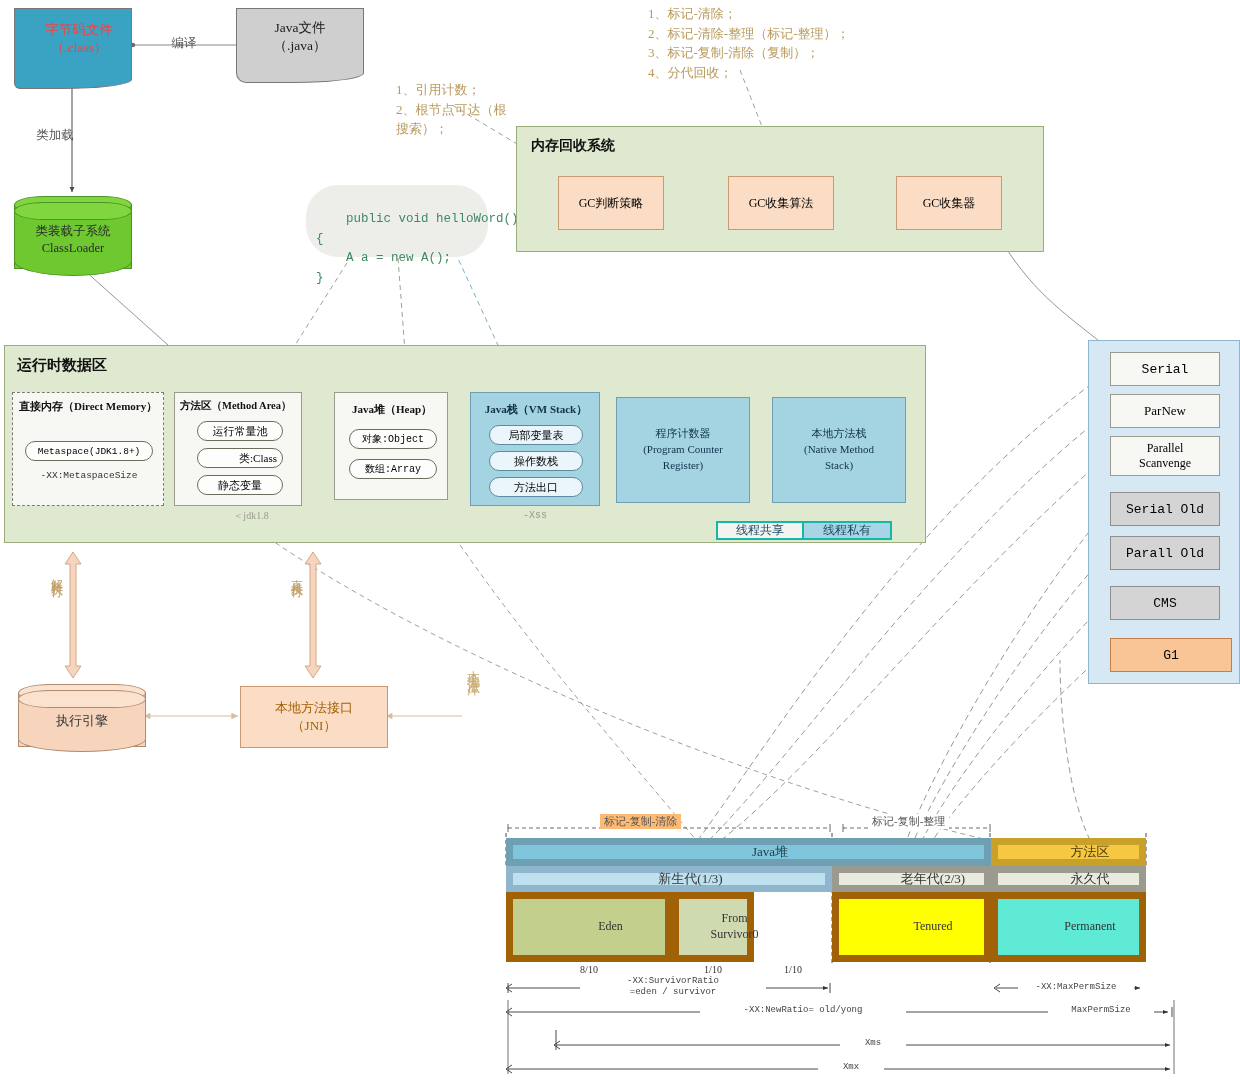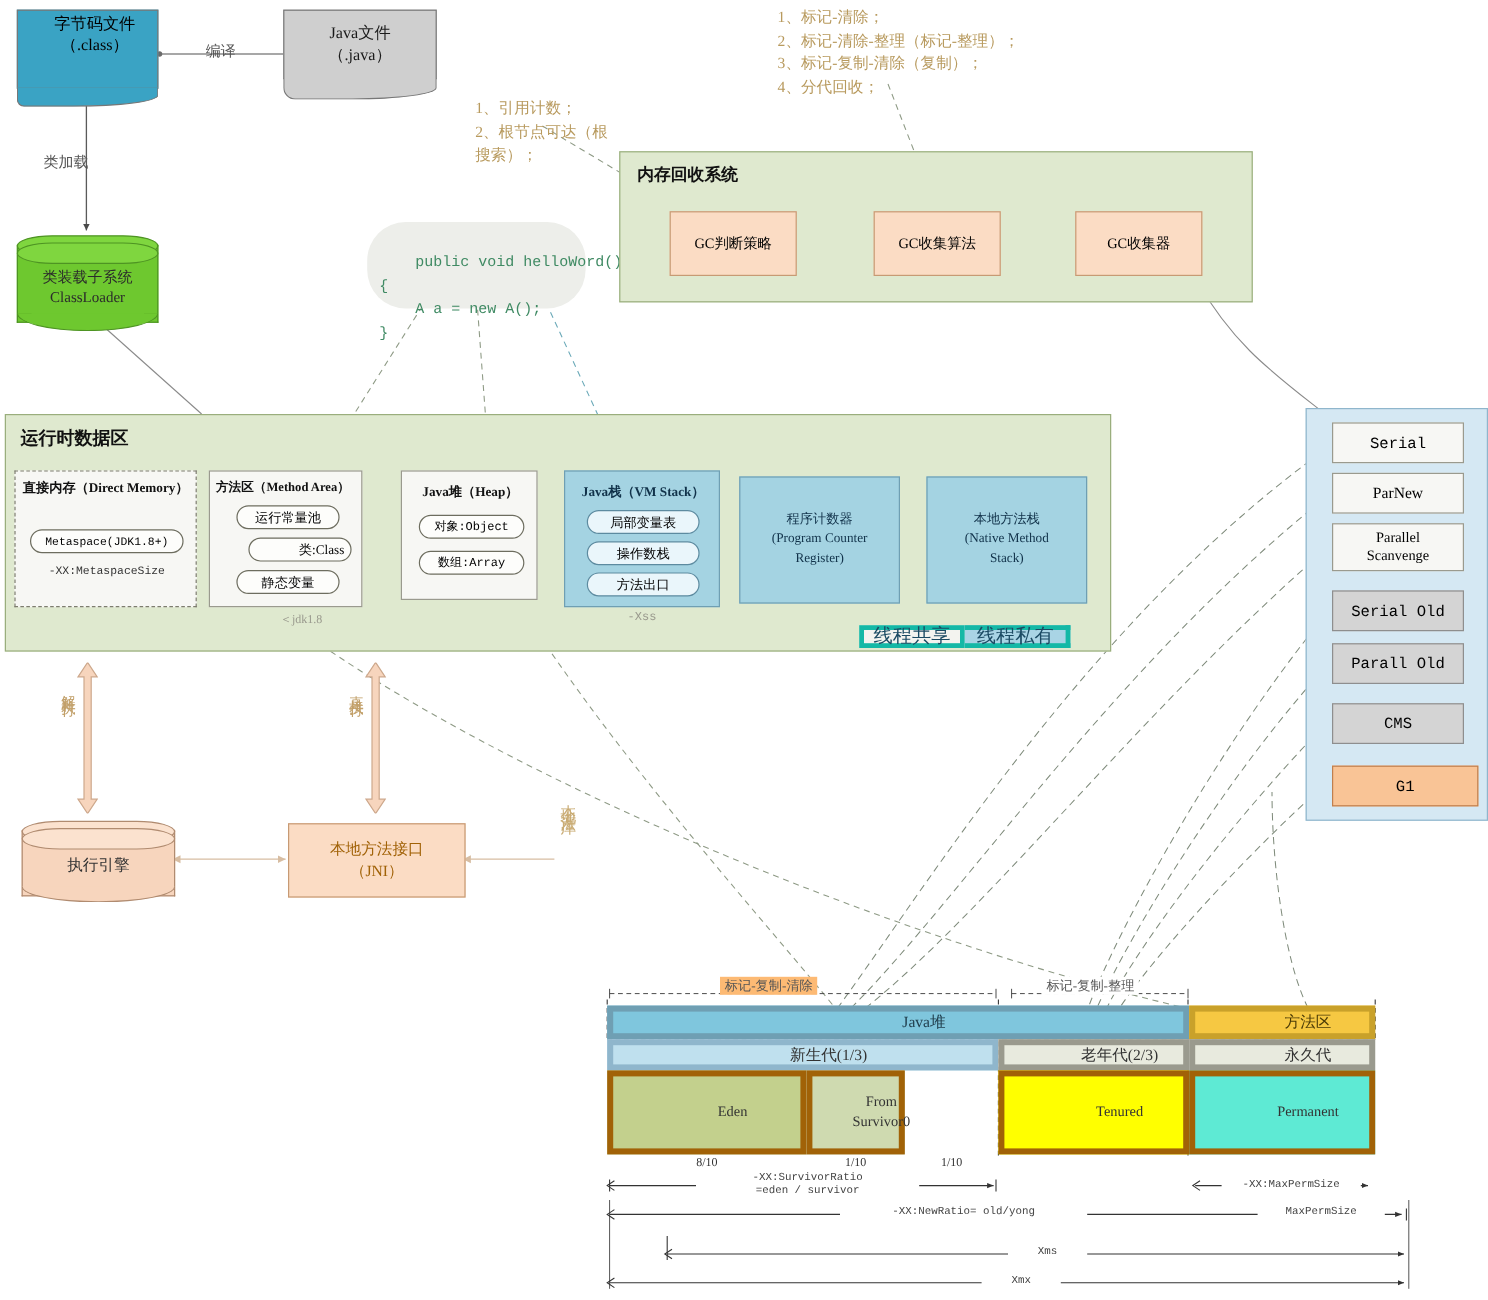--- a/index.html
+++ b/index.html
@@ -42,25 +42,25 @@
   .mono{font-family:"Liberation Mono","DejaVu Sans Mono",monospace;}
 
   .anno{color:#b89a5e;font-size:13px;line-height:1.5;}
   .annoGray{color:#9a9a8e;font-size:12px;}
   .codeblk{background:#edeeea;color:#3f8a63;font-family:"Liberation Mono","DejaVu Sans Mono",monospace;
            font-size:12.5px;line-height:1.55;padding:6px 10px;white-space:pre;}
   .vert{writing-mode:vertical-rl;text-orientation:upright;letter-spacing:3px;color:#c9ab73;font-size:13px;}
   .vertA{writing-mode:vertical-rl;text-orientation:upright;letter-spacing:2px;color:#c2a06a;font-size:12px;}
 
   
-  .hcell{border:5px solid #a16207;display:flex;align-items:center;justify-content:center;
+  .hcell{border:7px solid #a16207;display:flex;align-items:center;justify-content:center;
          text-align:center;font-size:12px;color:#333;line-height:1.3;padding-left:43px;}
   .dimlbl{position:absolute;font-size:9px;color:#444;background:#fff;padding:0 3px;
           font-family:"Liberation Mono","DejaVu Sans Mono",monospace;white-space:pre;text-align:center;}
-  .legend{border:4px solid #14b8a6;font-size:16px;display:flex;align-items:center;justify-content:center;}
+  .legend{border:2px solid #14b8a6;font-size:12px;display:flex;align-items:center;justify-content:center;}
 </style>
 </head>
 <body>
 
 <div id="stage">
 
   <svg class="ovl">
     <defs>
       <marker id="ah" markerWidth="8" markerHeight="8" refX="6" refY="3" orient="auto">
         <path d="M0,0 L6,3 L0,6 z" fill="#6b6b6b"></path>
@@ -145,21 +145,21 @@
     <line x1="508" y1="1069" x2="1170" y2="1069" stroke="#333" stroke-width="0.9" marker-end="url(#dimR)"></line>
     <path d="M512,1065 L506,1069 L512,1073" fill="none" stroke="#333" stroke-width="0.9"></path>
     <line x1="508" y1="1000" x2="508" y2="1074" stroke="#333" stroke-width="0.7"></line>
     <line x1="1174" y1="1000" x2="1174" y2="1074" stroke="#333" stroke-width="0.7"></line>
   </svg>
 
   <div class="abs doc doc-class" style="left:14px;top:8px;width:118px;height:66px;">
   </div>
   <div class="abs doc-class" style="left:14px;top:73px;width:118px;height:16px;border:1px solid #777;border-top:none;
               border-radius:0 0 60% 6px;"></div>
-  <div class="abs ctr" style="left:14px;top:4px;width:130px;height:50px;white-space:pre-line;color:#000000;font-size:13.5px;">字节码文件
+  <div class="abs ctr" style="left:14px;top:14px;width:130px;height:50px;white-space:pre-line;color:#ef4444;font-size:13.5px;">字节码文件
 （.class）</div>
 
   <div class="abs doc doc-java" style="left:236px;top:8px;width:128px;height:58px;"></div>
   <div class="abs doc-java" style="left:236px;top:65px;width:128px;height:18px;border:1px solid #777;border-top:none;
               border-radius:0 0 55% 10px;"></div>
   <div class="abs ctr" style="left:236px;top:14px;width:128px;height:46px;white-space:pre-line;color:#1a1a1a;font-size:13.5px;">Java文件
 （.java）</div>
 
   <div class="abs ctr" style="left:148px;top:33px;width:72px;height:20px;color:#555;font-size:12.5px;">编译</div>
 
@@ -203,21 +203,21 @@
 
   <div class="abs box-dash" style="left:12px;top:392px;width:152px;height:114px;">
     <div class="abs" style="left:6px;top:6px;font-size:11px;font-weight:bold;color:#111;white-space:nowrap;">直接内存（Direct Memory）</div>
     <div class="abs pill mono" style="left:12px;top:48px;width:128px;height:20px;font-size:9.5px;">Metaspace(JDK1.8+)</div>
     <div class="abs ctr mono" style="left:6px;top:74px;width:140px;height:16px;font-size:9.5px;color:#333;">-XX:MetaspaceSize</div>
   </div>
 
   <div class="abs box-white" style="left:174px;top:392px;width:128px;height:114px;">
     <div class="abs" style="left:5px;top:6px;font-size:10.5px;font-weight:bold;color:#111;white-space:nowrap;">方法区（Method Area）</div>
     <div class="abs pill" style="left:22px;top:28px;width:86px;height:20px;">运行常量池</div>
-    <div class="abs pill" style="left:32px;top:55px;width:86px;height:20px;padding-left:36px;">类:Class</div>
+    <div class="abs pill" style="left:22px;top:55px;width:86px;height:20px;padding-left:36px;">类:Class</div>
     <div class="abs pill" style="left:22px;top:82px;width:86px;height:20px;">静态变量</div>
   </div>
   <div class="abs annoGray" style="left:196px;top:509px;width:110px;font-size:10px;text-align:center;">＜jdk1.8</div>
 
   <div class="abs box-white" style="left:334px;top:392px;width:114px;height:108px;">
     <div class="abs ctr" style="left:0;top:8px;width:114px;height:16px;font-size:11px;font-weight:bold;color:#111;">Java堆（Heap）</div>
     <div class="abs pill mono" style="left:14px;top:36px;width:88px;height:20px;font-size:10px;">对象:Object</div>
     <div class="abs pill mono" style="left:14px;top:66px;width:88px;height:20px;font-size:10px;">数组:Array</div>
   </div>
 

